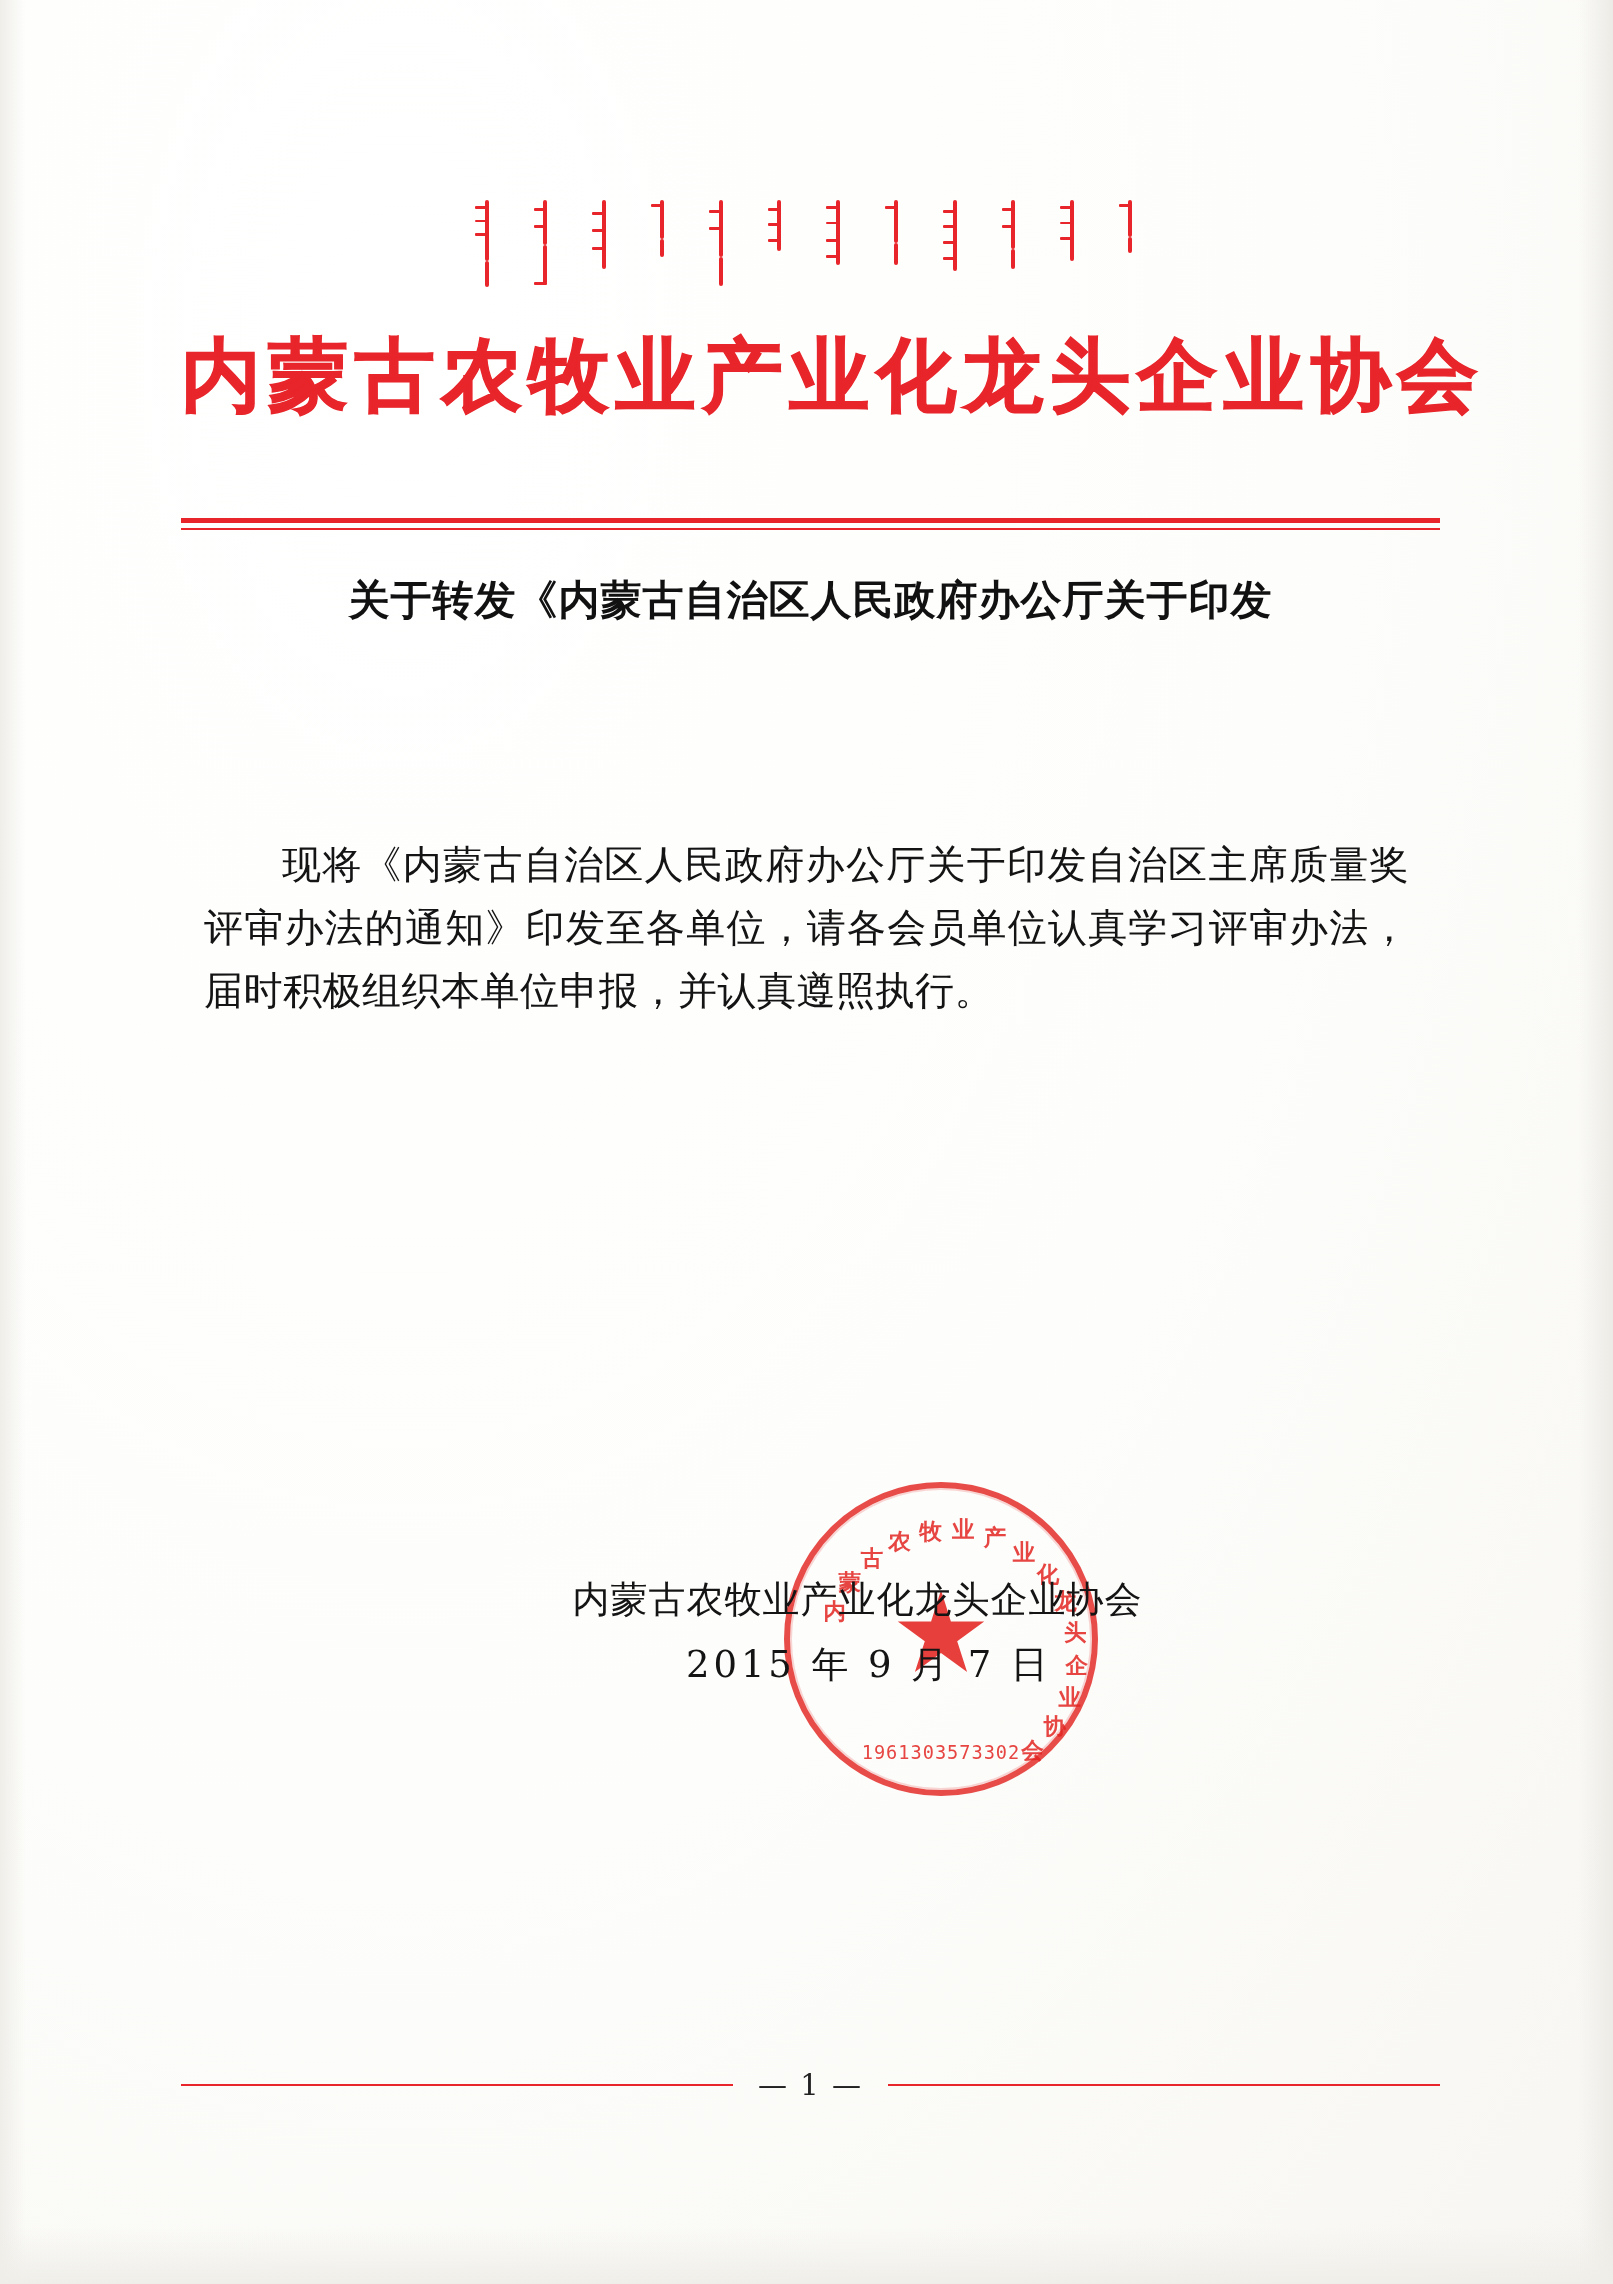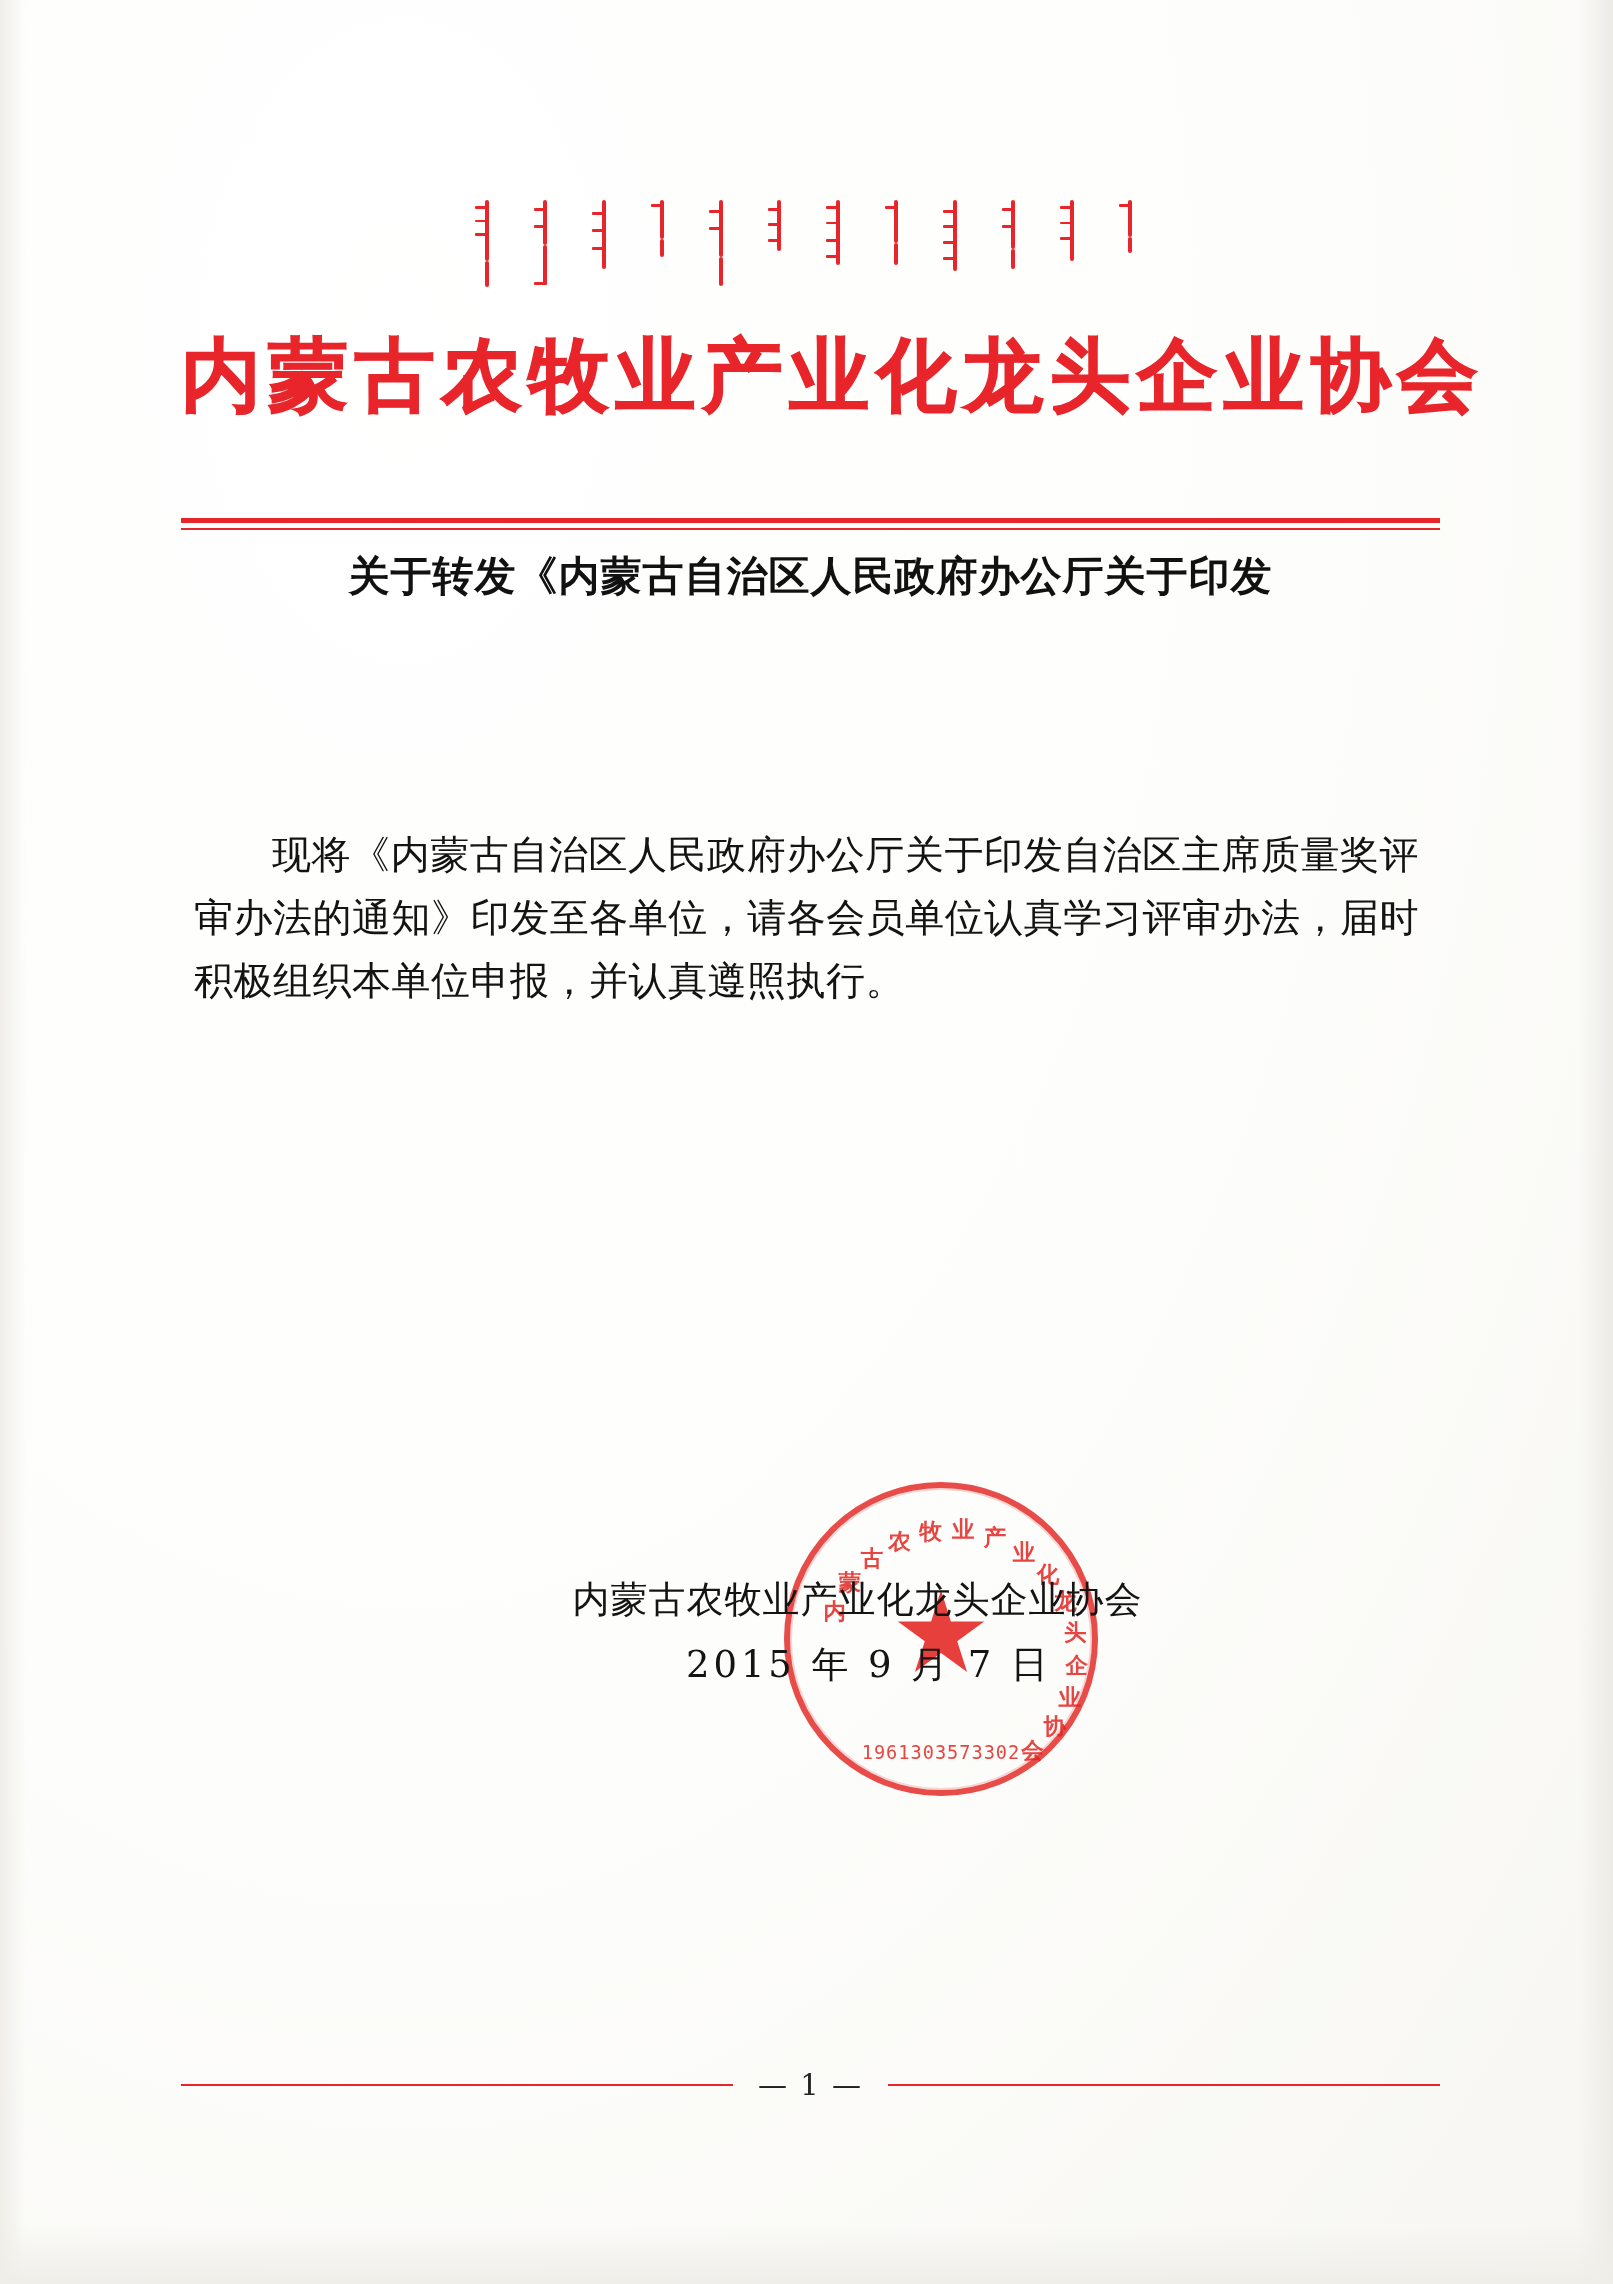--- a/index.html
+++ b/index.html
@@ -110,21 +110,21 @@
   .rule-double .r2 {
     height: 2px;
     background: #e8252a;
     margin-top: 4.9px;
   }
 
   
   .doc-title {
     position: absolute;
     left: 181px;
-    top: 544px;
+    top: 568px;
     width: 1259px;
     text-align: center;
     color: #111;
     font-weight: bold;
     font-size: 41px;
     line-height: 1.6;
     letter-spacing: 1px;
   }
   .doc-title .line { display: block; }
 
@@ -136,21 +136,21 @@
     width: 1225px;
     color: #141414;
     font-size: 39px;
     line-height: 1.62;
     letter-spacing: 0.5px;
   }
   .salutation {
     margin: 0 0 5.9px 0;
   }
   .para {
-    margin: 0;
+    margin: 10px;
     text-indent: 78px;
     text-align: justify;
   }
   .para.gap {
     margin-top: 76px;
   }
 
   
   .signature {
     position: absolute;

